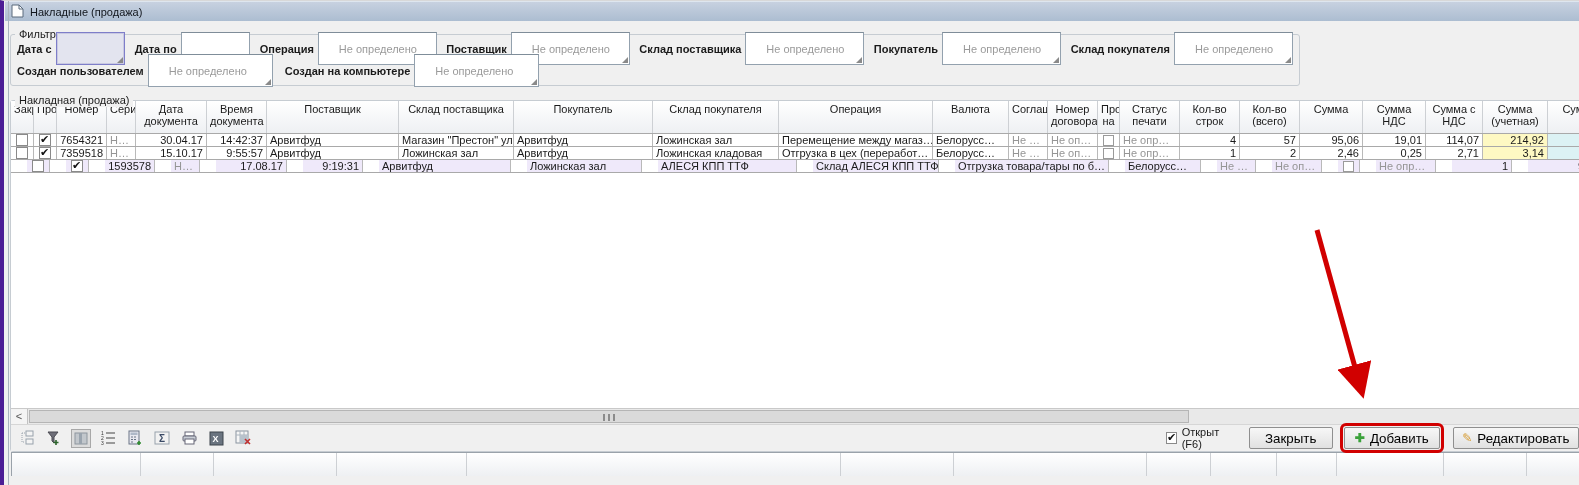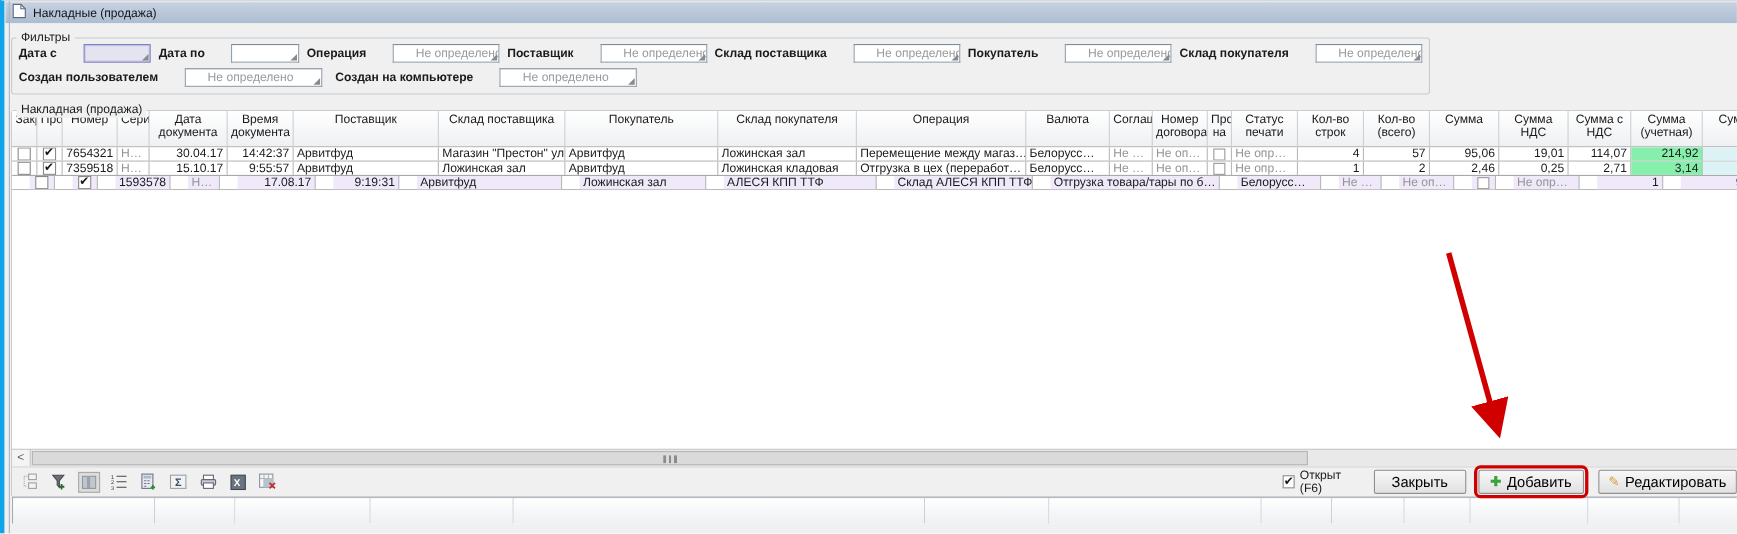--- a/index.html
+++ b/index.html
@@ -1,56 +1,56 @@
 <!DOCTYPE html>
 <html><head>
 <meta charset="utf-8">
 <style>
   * { box-sizing: border-box; margin: 0; padding: 0; }
   html,body { width:1579px; height:485px; overflow:hidden; }
   body { font-family:"Liberation Sans", sans-serif; font-size:11px; color:#1a1a1a;
          background:#f0f0f0; position:relative; }
-  .window { position:absolute; inset:0; border-top:1px solid #d8d8d8; border-left:4px solid #0ea5e9; }
+  .window { position:absolute; inset:0; border-top:1px solid #d8d8d8; border-left:4px solid #4c1d95; }
   .winline { position:absolute; left:4px; top:0; bottom:0; width:1px; background:#aab4bd; }
 
   
   .titlebar { margin-left:1px; height:20px; background:linear-gradient(#c7d1e0,#acbdd1);
               border-top:1px solid #dee6ef; display:flex; align-items:center; padding-left:6px; gap:6px; }
   .titlebar .ttl { font-size:11px; color:#10151c; }
 
   
   .group { position:relative; margin-left:6px; border:1px solid #c6ccd2; border-radius:3px; background:#f0f0f0; }
   .group-label { position:absolute; top:-7px; left:4px; background:#f0f0f0; padding:0 4px; line-height:13px; }
 
   .filters { margin-top:13px; width:1290px; padding:4px 6px 5px 6px; }
   .frow { display:flex; align-items:center; height:19px; }
   .frow + .frow { margin-top:3px; }
   .flabel { margin-right:4px; white-space:nowrap;font-weight:bold; }
-  .field { position:relative; height:17px; background:#fff; border:1px solid #93a1ae; border-top-color:#7f8d99;
-           display:flex; align-items:center; padding:0 20px; overflow:hidden;margin-left:20px; }
+  .field { position:relative; height:33px; background:#fff; border:1px solid #93a1ae; border-top-color:#7f8d99;
+           display:flex; align-items:center; padding:0 20px; overflow:hidden; }
   .field .ph { color:#9a9a9a; white-space:nowrap; }
   .combo::after { content:""; position:absolute; right:1px; bottom:1px;
                   border-left:6px solid transparent; border-bottom:6px solid #8a8a8a; }
   .field.focus { border:1px solid #7e7ec9; background:#e3e4ef; box-shadow:inset 0 0 0 1px #c9c9e2; }
   .w71 { width:71px; } .w122 { width:123px; } .w125 { width:125px; }
   .fgap { width:10px; } .fgap2 { width:12px; }
 
   
   .main { margin-top:14px; width:1572px; height:352px; display:flex; flex-direction:column; background:#fff; }
   .grid { flex:0 0 auto; overflow:hidden; background:#fff; }
   .hdr { display:flex; height:33px; background:linear-gradient(#ffffff,#eef0f3); border-bottom:1px solid #a9a9a9; }
   .th { flex:none; border-right:1px solid #cdd0d4; padding:2px 3px; text-align:center;
         line-height:12px; overflow:hidden; white-space:normal; }
   .tr { display:flex; height:13px; border-bottom:1px solid #a9a9a9; background:#fff; }
   .td { flex:none; border-right:1px solid #b9b9b9; padding:0 3px; line-height:12px;
         overflow:hidden; white-space:nowrap; }
   .t { text-align:left; } .n { text-align:right; } .ctr { display:flex; justify-content:center; align-items:center; padding:0; }
   .dim { color:#959595; }
   .tr.sel .td { background:#efe9fa;margin-left:16px; }
-  .td.pink { background:#86efac; } .tr.sel .td.pink { background:#eed6f2; }
+  .td.pink { background:#fef9c3; } .tr.sel .td.pink { background:#eed6f2; }
   .td.cyan { background:#dcf2f4; }
   .grid-empty { flex:1 1 auto; background:#fff; }
 
   
   .c0{width:23px}.c1{width:23px}.c2{width:50px}.c3{width:29px}.c4{width:71px}.c5{width:60px}
   .c6{width:132px}.c7{width:115px}.c8{width:139px}.c9{width:126px}.c10{width:154px}.c11{width:76px}
   .c12{width:39px}.c13{width:50px}.c14{width:22px}.c15{width:60px}.c16{width:60px}.c17{width:60px}
   .c18{width:63px}.c19{width:63px}.c20{width:57px}.c21{width:65px}.c22{width:95px;border-right:none}
 
   .cb { width:12px; height:12px; background:#fff; border:1px solid #8a8a8a; position:relative; display:inline-block; }

